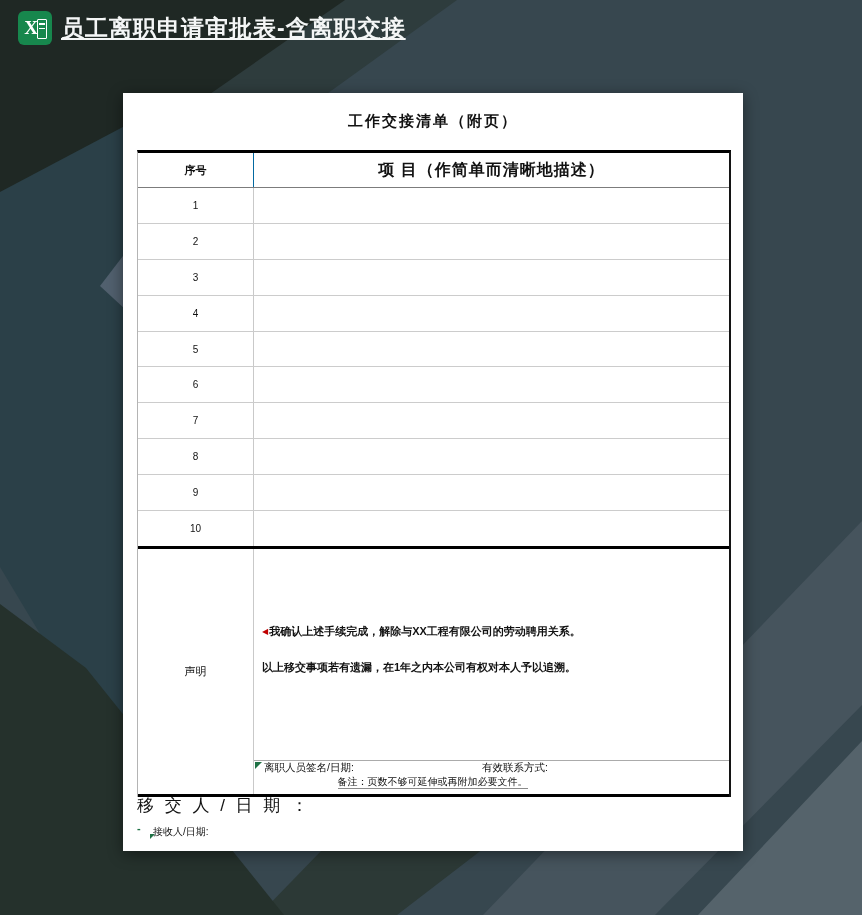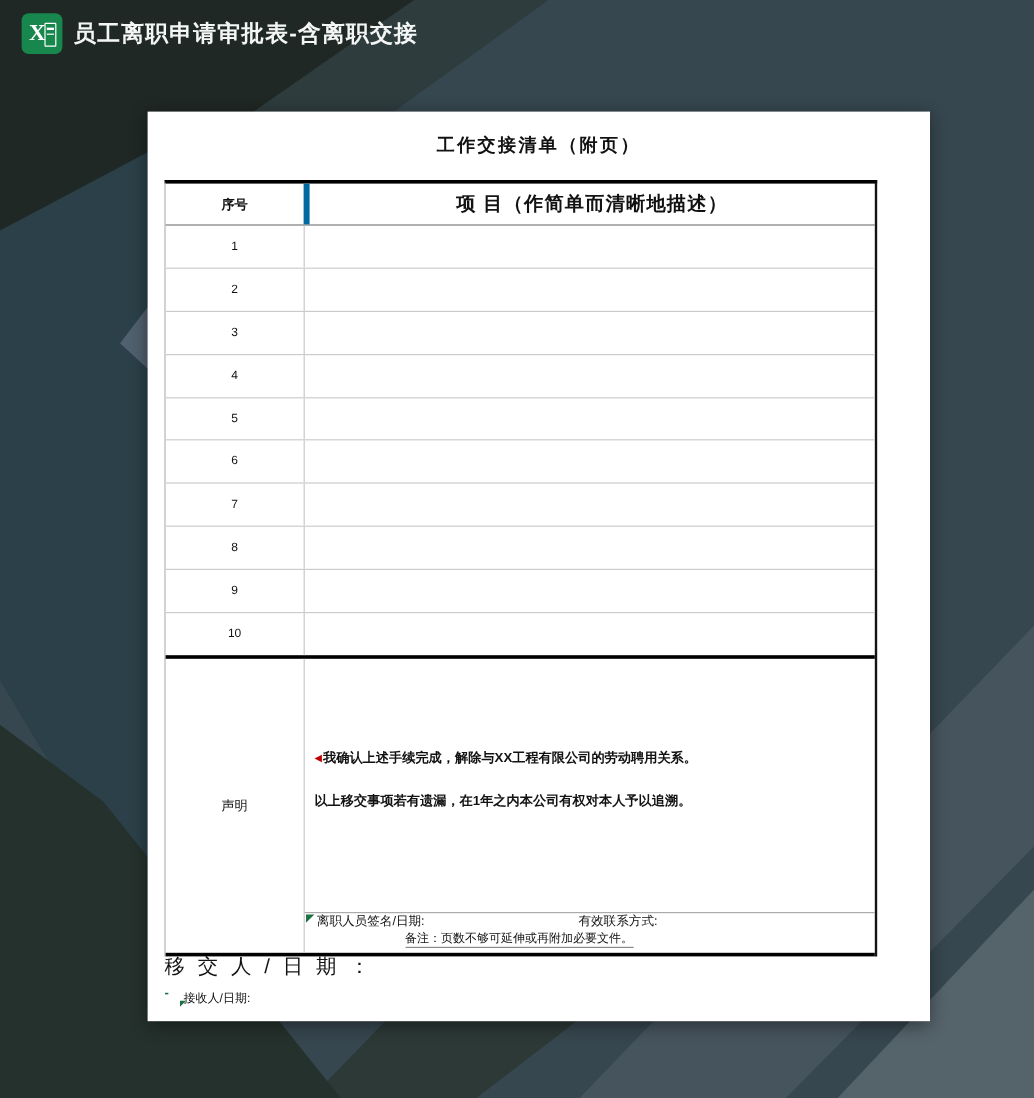--- a/index.html
+++ b/index.html
@@ -17,32 +17,32 @@
   .bg-darkbl{background:#25312c;clip-path:polygon(0 604px,86px 668px,284px 915px,0 915px);}
   .bg-stripe1{background:#46545d;clip-path:polygon(483px 915px,862px 521px,862px 705px,655px 915px);}
   .bg-stripe2{background:#55636b;clip-path:polygon(698px 915px,862px 741px,862px 915px);}
 
   
   .titlebar{position:absolute;top:0;left:0;height:56px;display:flex;align-items:center;z-index:5;}
   .excel-icon{width:34px;height:34px;margin:0 9px 0 18px;background:#17874d;border-radius:6px;position:relative;flex:0 0 auto;}
   .excel-icon .xi-x{position:absolute;left:5px;top:5px;width:16px;height:24px;color:#fff;font-weight:bold;font-size:19px;line-height:24px;text-align:center;font-family:"Liberation Serif","DejaVu Serif",serif;}
   .excel-icon .xi-sheet{position:absolute;right:5px;top:8px;width:8px;height:18px;border:1.5px solid #fff;border-radius:1px;}
   .excel-icon .xi-sheet i{display:block;height:1.5px;background:#fff;margin:3px 1px 0 1px;}
-  .app-title{color:#f4f6f6;font-size:19px;font-weight:bold;letter-spacing:1px;margin:0;}
+  .app-title{color:#f4f6f6;font-size:23px;font-weight:bold;letter-spacing:1px;margin:0;text-decoration:underline;}
 
   
   .page{position:absolute;left:123px;top:93px;width:620px;height:758px;background:#fff;z-index:4;
-        box-shadow:0 3px 14px rgba(0,0,0,.45);color:#121212;padding-left:32px;}
+        box-shadow:0 3px 14px rgba(0,0,0,.45);color:#121212;}
   .doc-title{margin:0;position:absolute;top:19px;left:0;width:100%;text-align:center;
              font-size:15px;font-weight:bold;letter-spacing:2px;}
 
   .htable{position:absolute;left:14px;top:57px;width:591px;
           border-top:3px solid #000;border-right:2.5px solid #141414;border-left:1px solid #b4b4b4;}
   .thead{display:flex;height:34px;border-bottom:1px solid #7c7c7c;}
-  .thead .col-no{width:115px;border-right:5px solid #0369a1;display:flex;align-items:center;justify-content:center;
+  .thead .col-no{width:115px;border-right:1px solid #0369a1;display:flex;align-items:center;justify-content:center;
                  font-size:11px;font-weight:bold;}
   .thead .col-item{flex:1;display:flex;align-items:center;justify-content:center;font-size:16px;font-weight:bold;letter-spacing:1px;}
   .trow{display:flex;height:34.9px;border-bottom:1px solid #cccccc;}
   .trow:last-of-type{border-bottom:none;}
   .trow .cell-no{width:115px;border-right:1px solid #c9c9c9;display:flex;align-items:center;justify-content:center;font-size:10px;}
   .trow .cell-item{flex:1;}
   .tbody{border-bottom:3px solid #000;}
 
   .decl{display:flex;height:245px;border-bottom:3px solid #000;}
   .decl-label{width:115px;border-right:1px solid #c9c9c9;display:flex;align-items:center;justify-content:center;

